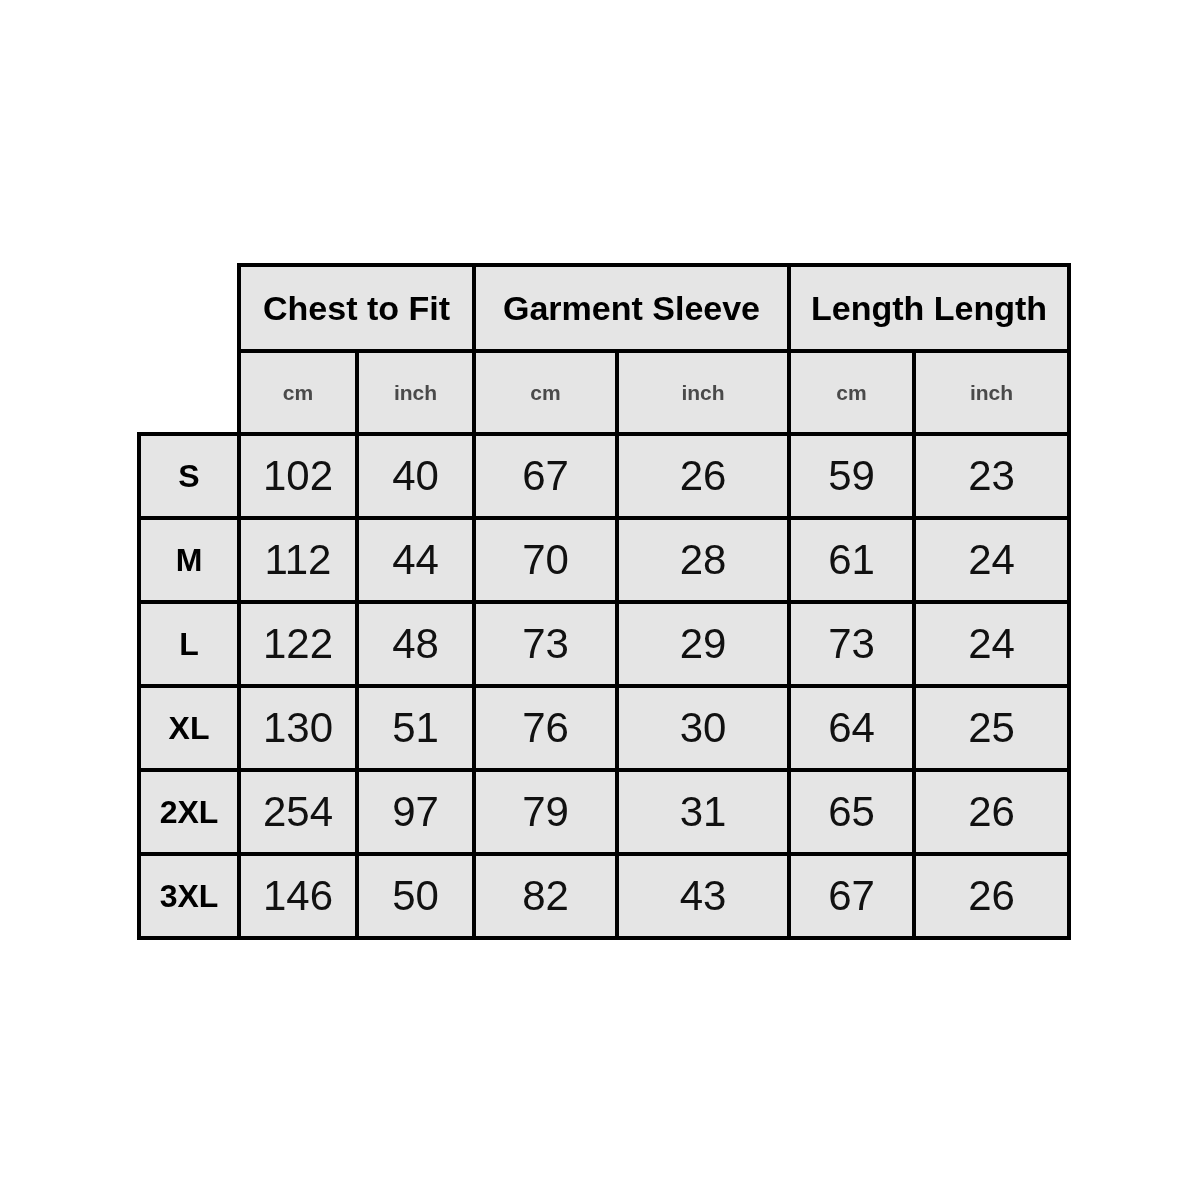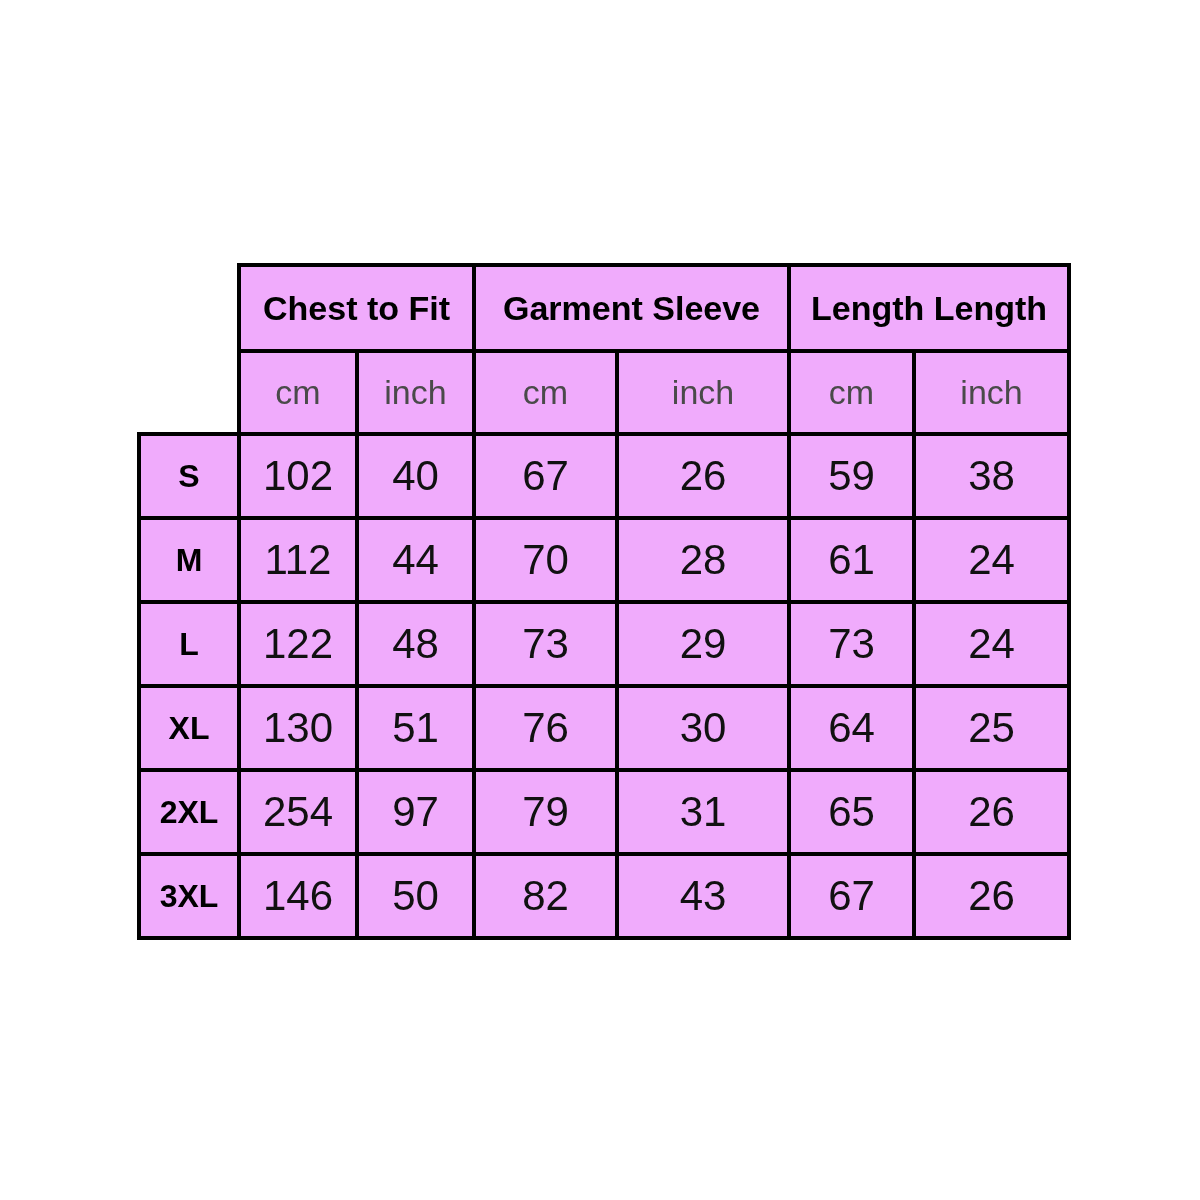--- a/index.html
+++ b/index.html
@@ -21,39 +21,39 @@
     width: 930px;
     border-collapse: collapse;
     table-layout: fixed;
     background: transparent;
   }
   table.size-chart td, table.size-chart th {
     border: 4px solid #000000;
     text-align: center;
     vertical-align: middle;
     padding: 0;
-    background: #f0abfc;
+    background: #e5e5e5;
     box-sizing: border-box;
   }
   td.corner {
     border: none !important;
     background: transparent !important;
   }
   tr.group-header-row { height: 86px; }
   tr.unit-header-row  { height: 83px; }
   tr.data-row         { height: 84px; }
   th.group-header {
     font-size: 34px;
     font-weight: bold;
     color: #000000;
     letter-spacing: 0px;
   }
   td.unit-cell {
-    font-size: 34px;
-    font-weight: normal;
+    font-size: 21px;
+    font-weight: bold;
     color: #4a4a4a;
   }
   th.size-cell {
     font-size: 32px;
     font-weight: bold;
     color: #000000;
   }
   td.value-cell {
     font-size: 42px;
     font-weight: normal;
@@ -89,21 +89,21 @@
       <td class="unit-cell">cm</td>
       <td class="unit-cell">inch</td>
     </tr>
     <tr class="data-row">
       <th class="size-cell">S</th>
       <td class="value-cell">102</td>
       <td class="value-cell">40</td>
       <td class="value-cell">67</td>
       <td class="value-cell">26</td>
       <td class="value-cell">59</td>
-      <td class="value-cell">38</td>
+      <td class="value-cell">23</td>
     </tr>
     <tr class="data-row">
       <th class="size-cell">M</th>
       <td class="value-cell">112</td>
       <td class="value-cell">44</td>
       <td class="value-cell">70</td>
       <td class="value-cell">28</td>
       <td class="value-cell">61</td>
       <td class="value-cell">24</td>
     </tr>

